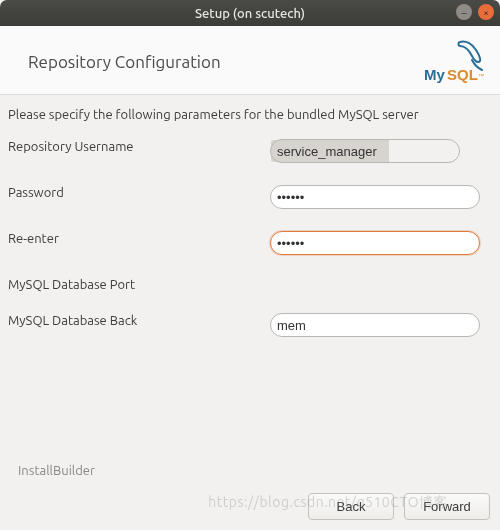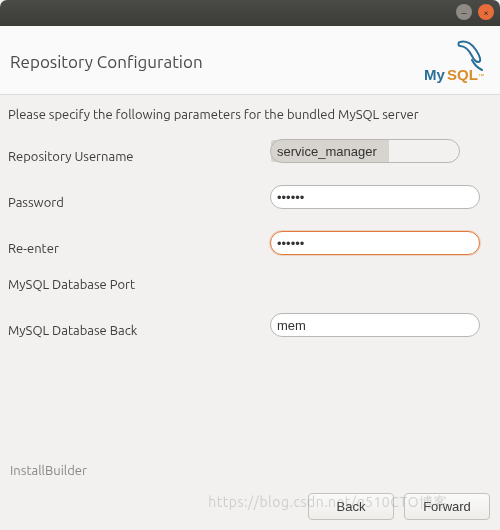--- a/index.html
+++ b/index.html
@@ -44,38 +44,38 @@
     justify-content: center;
     font-size: 10px;
     color: #2a2a28;
   }
   .win-min { background: #8f8b84; }
   .win-close { background: #e86d3a; }
   .header {
     display: flex;
     align-items: center;
     justify-content: space-between;
-    padding: 12px 14px 10px 10px;
+    padding: 12px 14px 10px 28px;
     background: #fafafa;
     border-bottom: 1px solid #ddd;
   }
   .header h1 {
     margin: 0;
     font-size: 17px;
     font-weight: 400;
     color: #4a4a4a;
   }
   .logo { width: 64px; height: 46px; }
   .content {
     padding: 8px 20px 0 8px;
   }
   .intro { margin: 4px 0 18px 0; }
   .form-row {
     display: flex;
-    align-items: flex-end;
+    align-items: flex-start;
     margin-bottom: 22px;
   }
   .form-label {
     width: 262px;
     padding-left: 0;
   }
   .form-input {
     flex: 1;
     height: 24px;
     border: 1px solid #b8b7b4;
@@ -100,21 +100,21 @@
   }
   .footer-area {
     position: absolute;
     bottom: 0; left: 0; right: 0;
     padding: 8px 10px 10px 10px;
   }
   .installbuilder {
     color: #8a8986;
     font-size: 13px;
     margin-bottom: 16px;
-    margin-left: 0;
+    margin-left: 8px;
   }
   .button-row {
     display: flex;
     justify-content: flex-end;
     gap: 10px;
   }
   .btn {
     min-width: 86px;
     height: 27px;
     border: 1px solid #c4c2bd;
@@ -131,20 +131,21 @@
     color: rgba(140,140,140,.35);
     font-size: 14px;
     pointer-events: none;
     letter-spacing: .5px;
   }
 </style>
 </head>
 <body>
 
 <div class="titlebar">
+  <div class="title">Setup (on scutech)</div>
   <div class="win-controls">
     <div class="win-btn win-min">–</div>
     <div class="win-btn win-close">×</div>
   </div>
 </div>
 
 <div class="header">
   <h1>Repository Configuration</h1>
   <svg class="logo" viewBox="0 0 64 46">
     <path d="M38 4 C44 2 50 6 54 12 C58 18 60 24 56 24 C54 24 52 22 50 18 C48 14 44 8 38 8 C36 8 36 4 38 4 Z" fill="none" stroke="#2a6f97" stroke-width="2" stroke-linecap="round"></path>

